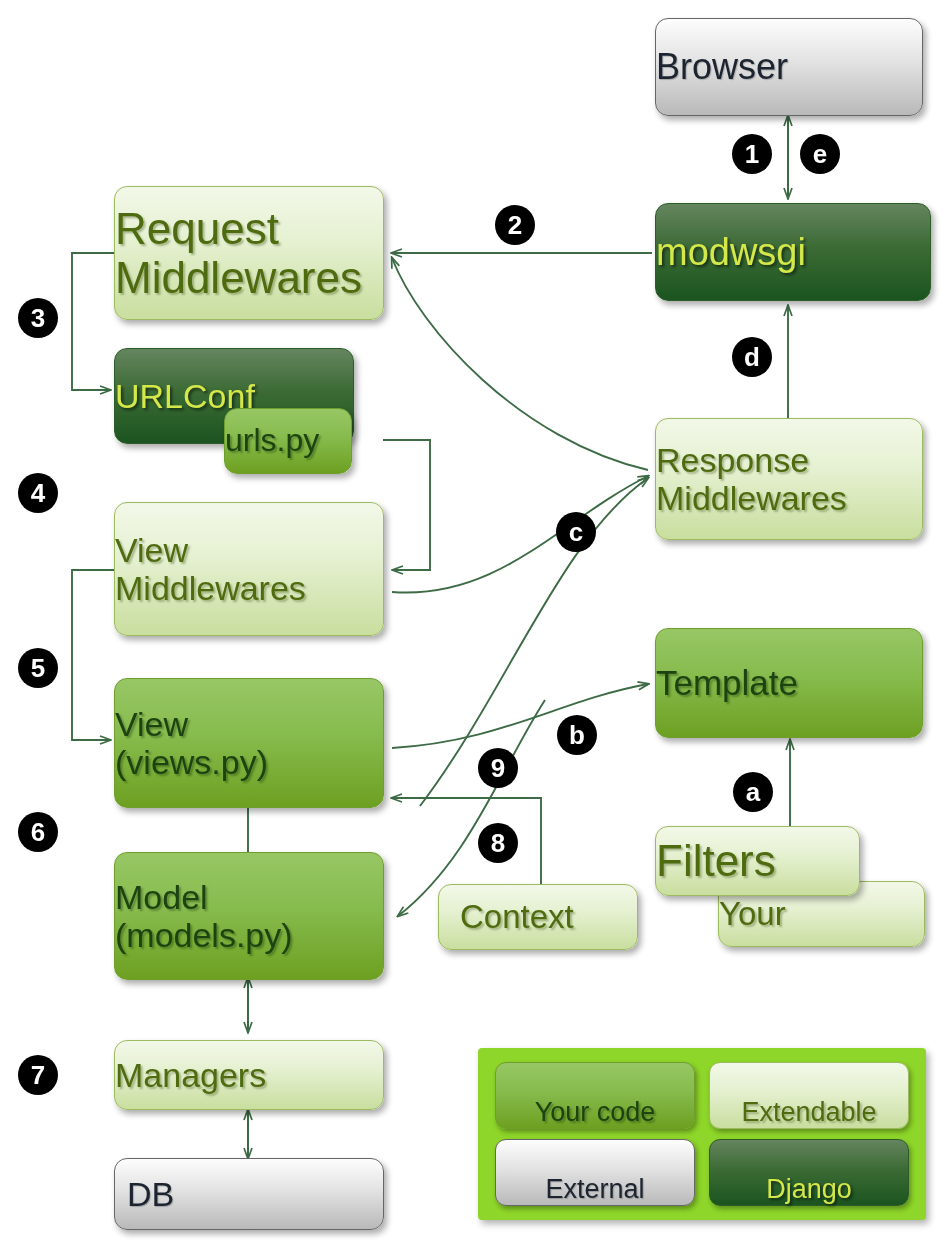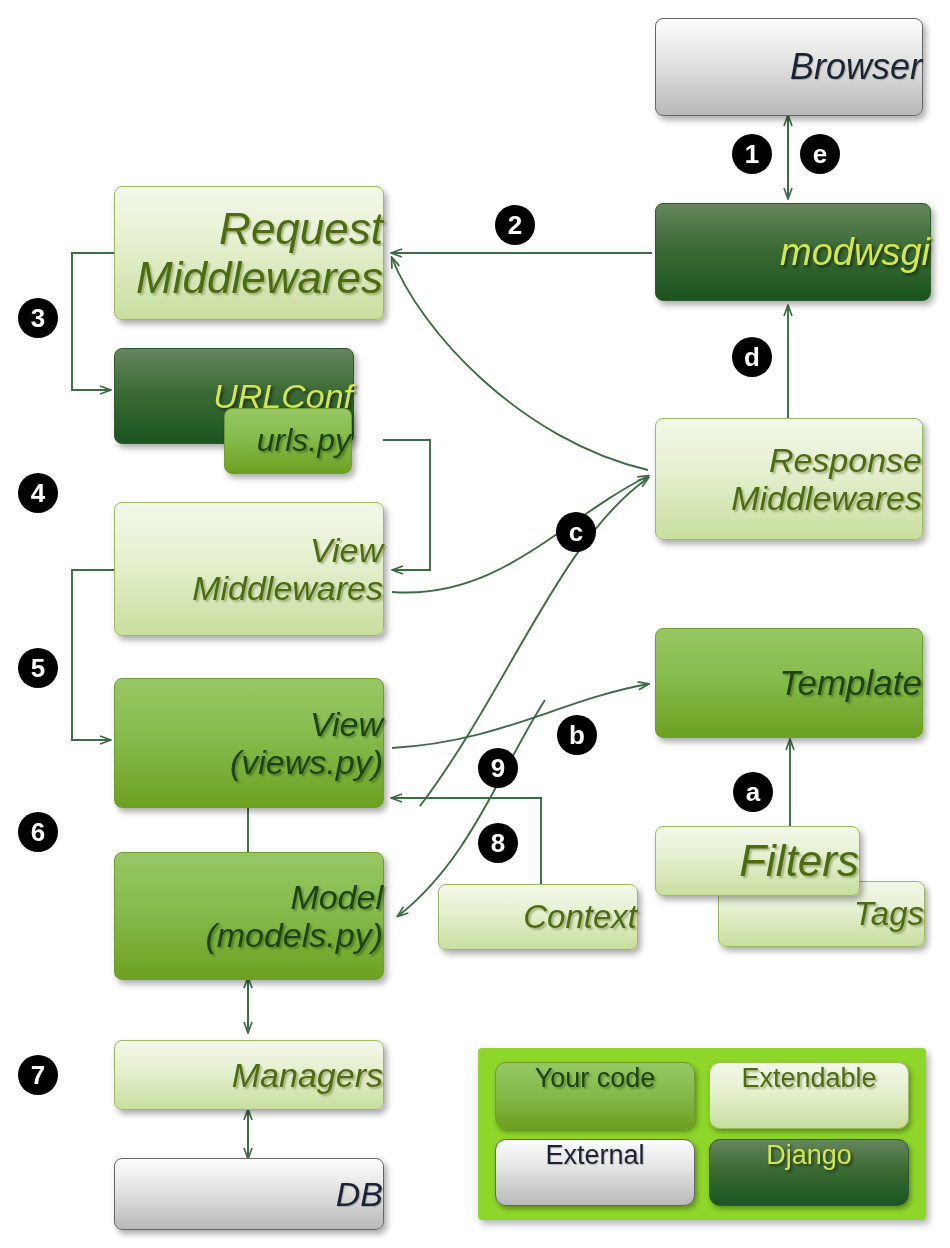--- a/index.html
+++ b/index.html
@@ -19,29 +19,28 @@
     position: absolute;
     left: 0; top: 0;
     width: 950px;
     height: 1248px;
     pointer-events: none;
     z-index: 2;
   }
   .node {
     position: absolute;
     box-sizing: border-box;
-    border-radius: 8px;
+    border-radius: 13px;
     display: flex;
     align-items: center;
     justify-content: center;
-    text-align: right;
+    text-align: left;
     line-height: 1.12;
     z-index: 5;
     box-shadow: 3px 4px 6px rgba(0,0,0,0.33);
-    font-style: italic;
   }
   .node .lbl {
     display: block;
     width: 100%;
     white-space: pre-line;
   }
 
   
   .v-light {
     background: linear-gradient(to bottom, #f2f8e8 0%, #e6f1d2 40%, #c9de9f 100%);
@@ -95,21 +94,21 @@
     background: #8ed629;
     border-radius: 4px;
     z-index: 6;
     box-shadow: 3px 4px 7px rgba(0,0,0,0.3);
   }
   .lg-item {
     position: absolute;
     box-sizing: border-box;
     border-radius: 11px;
     display: flex;
-    align-items: flex-start;
+    align-items: flex-end;
     justify-content: center;
     font-size: 27px;
     box-shadow: 2px 3px 5px rgba(0,0,0,0.33);
   }
 </style>
 </head>
 <body>
 
 <div id="canvas">
 
@@ -208,21 +207,21 @@
 
   <div class="node v-mid" style="left:655px; top:628px; width:268px; height:110px; font-size:35px;">
     <span class="lbl">Template</span>
   </div>
 
   <div class="node v-light" style="left:655px; top:826px; width:205px; height:70px; font-size:44px; z-index:6;">
     <span class="lbl">Filters</span>
   </div>
 
   <div class="node v-light" style="left:718px; top:881px; width:207px; height:66px; font-size:33px; z-index:5;">
-    <span class="lbl">Tags</span>
+    <span class="lbl">Your</span>
   </div>
 
   <div class="node v-light" style="left:438px; top:884px; width:200px; height:66px; font-size:33px;padding-left:21px;">
     <span class="lbl">Context</span>
   </div>
 
   <div class="badge" style="left:732px; top:134px;">
     <span>1</span>
   </div>
   <div class="badge" style="left:800px; top:134px;">

